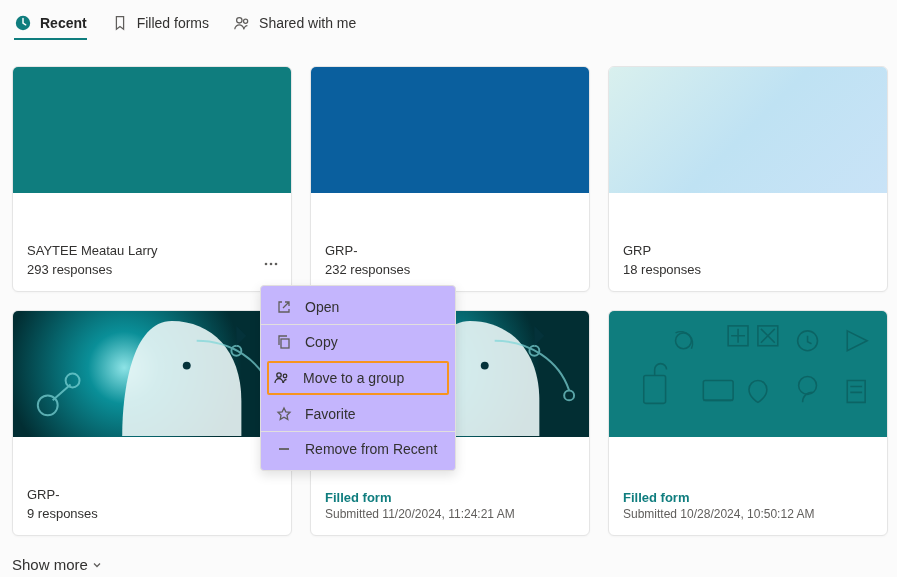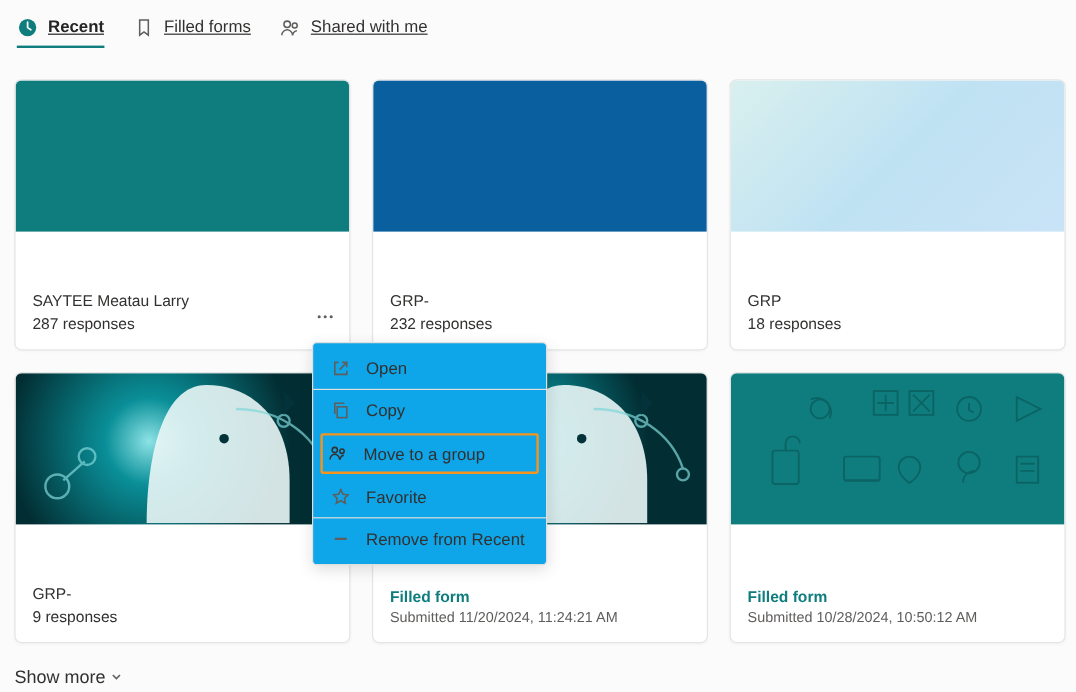--- a/index.html
+++ b/index.html
@@ -14,26 +14,26 @@
       position: relative;
     }
     .tabs {
       display: flex;
       gap: 24px;
       align-items: center;
       padding: 0 2px 8px;
     }
     .tab {
       display: flex;
+      align-items: center;
       gap: 8px;
       cursor: pointer;
       color: #323130;
       padding-bottom: 6px;
       border-bottom: 2px solid transparent;
-      text-decoration: underline;
     }
     .tab.active {
       font-weight: 600;
       color: #242424;
       border-bottom-color: #0f7d7e;
     }
     .tab .icon svg { width: 18px; height: 18px; display: block; }
     .tab.active .icon svg { fill: #0f7d7e; }
     .grid {
       margin-top: 18px;
@@ -72,21 +72,21 @@
       bottom: 14px;
       color: #605e5c;
       cursor: pointer;
       padding: 2px;
     }
     .contextmenu {
       position: absolute;
       left: 260px;
       top: 285px;
       width: 196px;
-      background: #0ea5e9;
+      background: #c4b5fd;
       border: 1px solid #e1dfdd;
       border-radius: 4px;
       box-shadow: 0 4px 12px rgba(0,0,0,0.12);
       padding: 4px 0;
       z-index: 20;
     }
     .menuitem {
       display: flex;
       align-items: center;
       gap: 12px;
@@ -166,21 +166,21 @@
   </div>
 </div>
 
 
 <div class="grid">
 
   <div class="card">
     <div class="thumb t1"></div>
     <div class="cardbody">
       <div class="cardtitle">SAYTEE Meatau Larry</div>
-      <div class="cardsub">287 responses</div>
+      <div class="cardsub">293 responses</div>
     </div>
     <div class="more">
       <svg width="16" height="16" viewBox="0 0 16 16" fill="#605e5c">
           <circle cx="3" cy="8" r="1.3"></circle>
           <circle cx="8" cy="8" r="1.3"></circle>
           <circle cx="13" cy="8" r="1.3"></circle>
         </svg>
     </div>
   </div>
 

